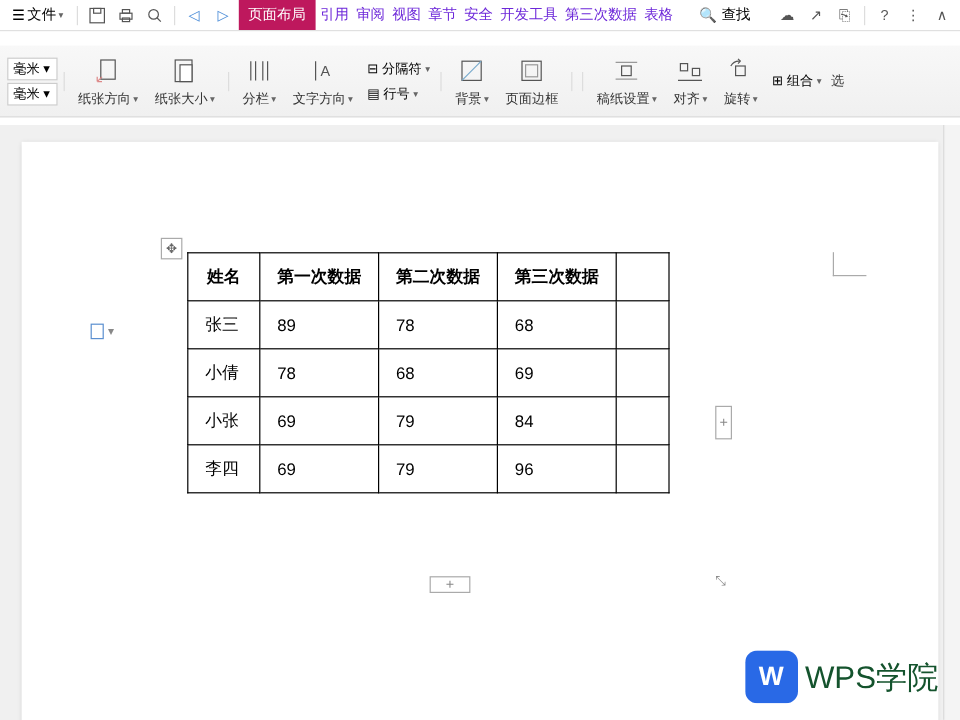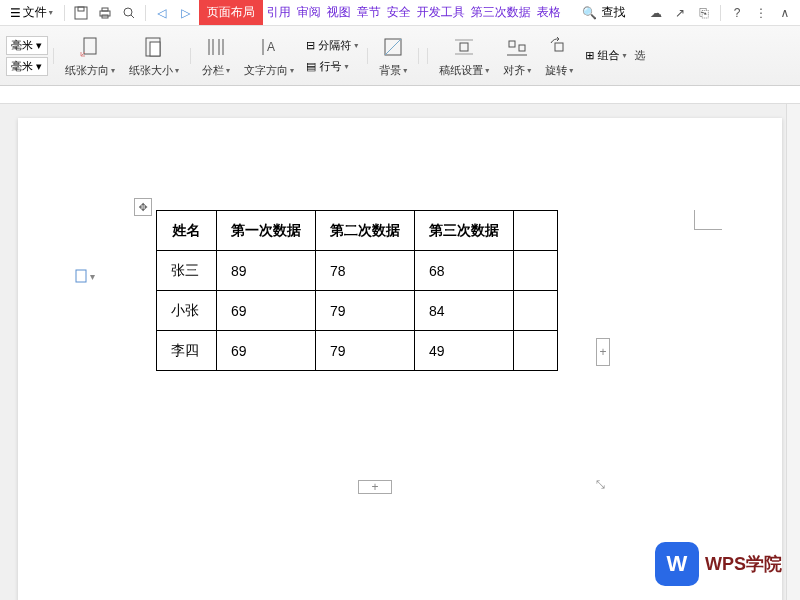--- a/index.html
+++ b/index.html
@@ -2,26 +2,26 @@
 <html><head>
 <meta charset="utf-8">
 <style>
 * { box-sizing: border-box; margin: 0; padding: 0; }
 body { font-family: "Microsoft YaHei", sans-serif; font-size: 12px; background: #fff; overflow: hidden; width: 800px; height: 600px; }
 
 .menubar { height: 26px; background: #fff; border-bottom: 1px solid #e0e0e0; display: flex; align-items: center; padding: 0 4px; gap: 2px; }
 .menu-file { display: flex; align-items: center; gap: 2px; padding: 2px 6px; }
 .icon-btn { width: 22px; height: 22px; display: flex; align-items: center; justify-content: center; cursor: pointer; color: #555; }
 .divider { width: 1px; height: 16px; background: #ddd; margin: 0 3px; }
-.tab-active { background: #ef4444; color: #fff; padding: 4px 8px; }
+.tab-active { background: #be185d; color: #fff; padding: 4px 8px; }
 .tab { padding: 4px 2px; color: #6d28d9; cursor: pointer; font-size: 12px; }
 .spacer { flex: 1; }
 .search-area { display: flex; align-items: center; gap: 4px; padding: 0 6px; }
 
-.ribbon { height: 60px; background: linear-gradient(#f8f8f8, #f0f0f0); border-bottom: 1px solid #d0d0d0; display: flex; align-items: center; padding: 4px 6px; gap: 2px; }
+.ribbon { height: 60px; background: linear-gradient(#f8f8f8, #f0f0f0); border-bottom: 1px solid #d0d0d0; display: flex; align-items: center; padding: 4px 6px; gap: 2px; margin-top: 12px; }
 .rb-group { display: flex; flex-direction: column; align-items: center; gap: 2px; padding: 2px 6px; cursor: pointer; }
 .rb-icon { width: 28px; height: 28px; display: flex; align-items: center; justify-content: center; }
 .rb-label { font-size: 11px; color: #333; display: flex; align-items: center; gap: 2px; }
 .rb-small { display: flex; flex-direction: column; gap: 2px; }
 .rb-row { display: flex; align-items: center; gap: 3px; font-size: 11px; cursor: pointer; padding: 2px 4px; }
 .unit-select { border: 1px solid #ccc; padding: 1px 4px; font-size: 11px; background: #fff; width: 42px; }
 .chev-down { font-size: 8px; color: #666; }
 
 .ruler-h { height: 18px; background: #fff; border-bottom: 1px solid #ddd; position: relative; }
 
@@ -37,21 +37,21 @@
 .move-handle { position: absolute; left: 116px; top: 80px; width: 18px; height: 18px; border: 1px solid #aaa; background: #fff; display: flex; align-items: center; justify-content: center; font-size: 11px; color: #666; }
 .add-btn-bottom { position: absolute; left: 340px; top: 362px; width: 34px; height: 14px; border: 1px solid #aaa; background: #fff; display: flex; align-items: center; justify-content: center; color: #888; font-size: 12px; }
 .add-btn-right { position: absolute; left: 578px; top: 220px; width: 14px; height: 28px; border: 1px solid #aaa; background: #fff; display: flex; align-items: center; justify-content: center; color: #888; font-size: 12px; }
 .resize-handle { position: absolute; left: 578px; top: 360px; font-size: 11px; color: #888; }
 .corner-mark { position: absolute; left: 676px; top: 92px; width: 28px; height: 20px; border-left: 1px solid #aaa; border-bottom: 1px solid #aaa; }
 
 .doc-icon-area { position: absolute; left: 56px; top: 150px; display: flex; align-items: center; gap: 2px; color: #5b8fd0; }
 
 .logo { position: fixed; right: 18px; bottom: 14px; display: flex; align-items: center; gap: 6px; }
 .logo-icon { width: 44px; height: 44px; background: #2969e6; border-radius: 10px; display: flex; align-items: center; justify-content: center; color: #fff; font-weight: bold; font-size: 22px; }
-.logo-text { font-size: 18px; font-weight: bold; color: #7f1d1d; }
+.logo-text { font-size: 26px; font-weight: normal; color: #14532d; }
 
 .scroll-v { position: absolute; right: 0; top: 104px; bottom: 0; width: 14px; background: #f4f4f4; border-left: 1px solid #ddd; }
 
 svg { display: block; }
 </style>
 </head>
 <body>
 
 <div class="menubar">
   <div class="menu-file">
@@ -181,20 +181,31 @@
         <svg width="24" height="24" viewBox="0 0 24 24">
           <rect x="4" y="4" width="16" height="16" fill="none" stroke="#555"></rect>
           <path d="M4 20 L20 4" stroke="#7ac"></path>
         </svg>
       </div>
     <div class="rb-label">
         <span>背景</span>
         <span class="chev-down">▾</span>
       </div>
   </div>
+  <div class="rb-group">
+    <div class="rb-icon">
+        <svg width="24" height="24" viewBox="0 0 24 24">
+          <rect x="4" y="4" width="16" height="16" fill="none" stroke="#555"></rect>
+          <rect x="7" y="7" width="10" height="10" fill="none" stroke="#999"></rect>
+        </svg>
+      </div>
+    <div class="rb-label">
+        <span>页面边框</span>
+      </div>
+  </div>
   <div class="divider"></div>
   <div class="divider"></div>
   <div class="rb-group">
     <div class="rb-icon">
         <svg width="24" height="24" viewBox="0 0 24 24">
           <rect x="8" y="8" width="8" height="8" fill="none" stroke="#555"></rect>
           <line x1="3" y1="5" x2="21" y2="5" stroke="#999"></line>
           <line x1="3" y1="19" x2="21" y2="19" stroke="#999"></line>
         </svg>
       </div>
@@ -267,31 +278,38 @@
         </thead>
       <tbody id="tbody">
           <tr>
             <td class="first-col">张三</td>
             <td>89</td>
             <td>78</td>
             <td>68</td>
             <td class="last-col"></td>
           </tr>
           <tr>
+            <td class="first-col">小倩</td>
+            <td>78</td>
+            <td>68</td>
+            <td>69</td>
+            <td class="last-col"></td>
+          </tr>
+          <tr>
             <td class="first-col">小张</td>
             <td>69</td>
             <td>79</td>
             <td>84</td>
             <td class="last-col"></td>
           </tr>
           <tr>
             <td class="first-col">李四</td>
             <td>69</td>
             <td>79</td>
-            <td>49</td>
+            <td>96</td>
             <td class="last-col"></td>
           </tr>
         </tbody>
     </table>
     <div class="add-btn-right">+</div>
     <div class="add-btn-bottom">+</div>
     <div class="resize-handle">⤡</div>
   </div>
 </div>
 

